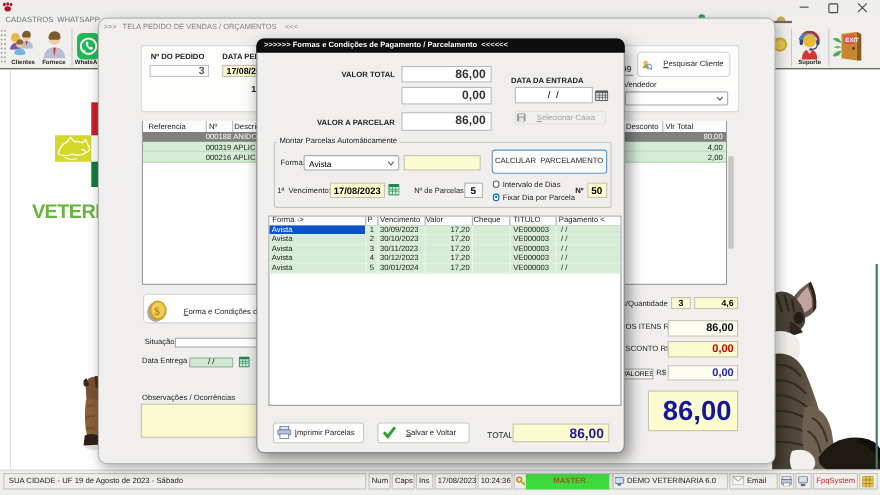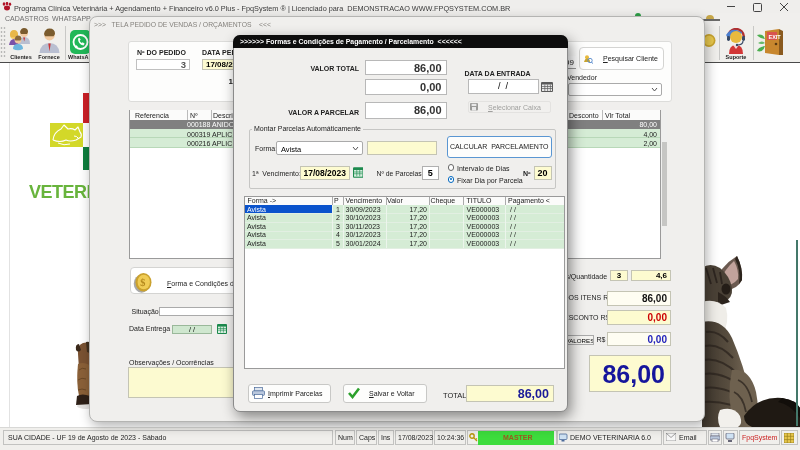--- a/index.html
+++ b/index.html
@@ -15,21 +15,20 @@
 <body>
 <div id="screen">
 
   <div class="abs" style="left:0;top:0;width:800px;height:13px;background:#efeeec;"></div>
   <svg class="abs" style="left:2px;top:2px" width="10" height="9" viewBox="0 0 10 9">
     <ellipse cx="2" cy="2" rx="1.3" ry="1.7" fill="#b11226"></ellipse>
     <ellipse cx="5" cy="1.6" rx="1.3" ry="1.7" fill="#b11226"></ellipse>
     <ellipse cx="8" cy="2.2" rx="1.2" ry="1.6" fill="#b11226"></ellipse>
     <ellipse cx="5" cy="6" rx="3" ry="2.4" fill="#b11226"></ellipse>
   </svg>
-  <div class="lbl" style="left:14px;top:3.5px;font-size:7.3px;color:#3a3a3a;">Programa Clínica Veterinária + Agendamento + Financeiro v6.0 Plus - FpqSystem ® | Licenciado para&nbsp; DEMONSTRACAO WWW.FPQSYSTEM.COM.BR</div>
   <div class="abs" style="left:727px;top:6px;width:8px;height:1px;background:#444;"></div>
   <div class="abs" style="left:753px;top:3px;width:7px;height:7px;border:1px solid #444;border-radius:1.5px;"></div>
   <svg class="abs" style="left:779px;top:2px" width="10" height="10" viewBox="0 0 10 10">
       <path d="M1 1 L9 9 M9 1 L1 9" stroke="#444" stroke-width="1"></path>
     </svg>
 
   <div class="lbl" style="left:5px;top:14.5px;font-size:7px;color:#6e6e6e;">CADASTROS</div>
   <div class="lbl" style="left:52px;top:14.5px;font-size:7px;color:#6e6e6e;">WHATSAPP</div>
   <div class="abs" style="left:634.5px;top:13px;width:6px;height:3.5px;border-radius:3px 3px 0 0;background:#2d9e46;"></div>
 
@@ -371,21 +370,21 @@
   </svg>
   <div class="lbl" style="left:376.5px;top:170px;font-size:6.8px;">Nº de Parcelas</div>
   <div class="fld" style="left:422px;top:165.5px;width:16.5px;height:14px;border-color:#b0b0b0;font-size:9px;font-weight:bold;text-align:center;line-height:13px;">5</div>
 
   <div class="abs" style="left:447.5px;top:164px;width:6.5px;height:6.5px;border:1px solid #666;border-radius:50%;background:#fff;box-sizing:border-box;"></div>
   <div class="lbl" style="left:457px;top:164.5px;">Intervalo de Dias</div>
   <div class="abs" style="left:447.5px;top:176px;width:6.5px;height:6.5px;border:1.6px solid #0067c0;border-radius:50%;background:#fff;box-sizing:border-box;"></div>
   <div class="abs" style="left:449.6px;top:178.1px;width:2.4px;height:2.4px;border-radius:50%;background:#0067c0;"></div>
   <div class="lbl" style="left:457px;top:176.5px;">Fixar Dia por Parcela</div>
   <div class="lbl" style="left:523px;top:170px;font-weight:bold;">Nº</div>
-  <div class="yfld" style="left:533.5px;top:165.5px;width:18px;height:14px;font-size:9px;font-weight:bold;text-align:center;line-height:13px;">20</div>
+  <div class="yfld" style="left:533.5px;top:165.5px;width:18px;height:14px;font-size:9px;font-weight:bold;text-align:center;line-height:13px;">50</div>
 
   <div class="abs" style="left:244px;top:195.5px;width:321px;height:173px;background:#fff;border:1px solid #9a9a9a;box-sizing:border-box;"></div>
   <div class="abs" style="left:245px;top:196.5px;width:319px;height:8.3px;background:#fbfbfa;border-bottom:1px solid #999;"></div>
   <div class="lbl" style="left:247.5px;top:197px;">Forma -&gt;</div>
   <div class="lbl" style="left:334px;top:197px;">P</div>
   <div class="lbl" style="left:345.5px;top:197px;">Vencimento</div>
   <div class="lbl" style="left:387px;top:197px;">Valor</div>
   <div class="lbl" style="left:430.5px;top:197px;">Cheque</div>
   <div class="lbl" style="left:466.5px;top:197px;">TITULO</div>
   <div class="lbl" style="left:508px;top:197px;">Pagamento &lt;</div>

